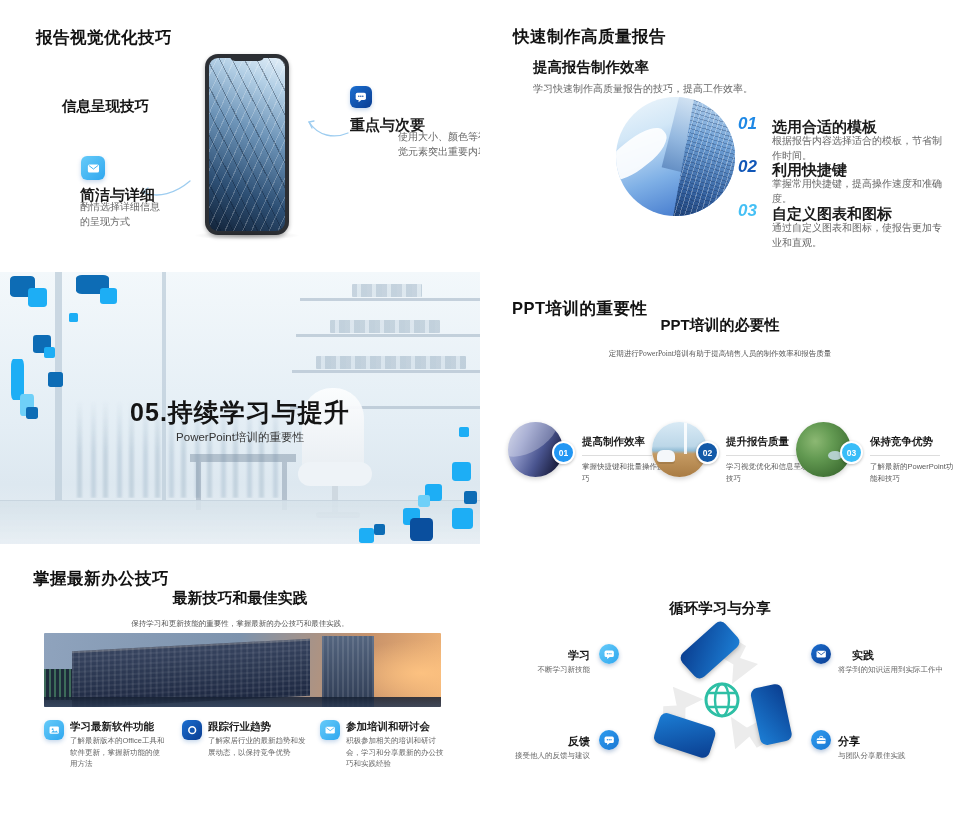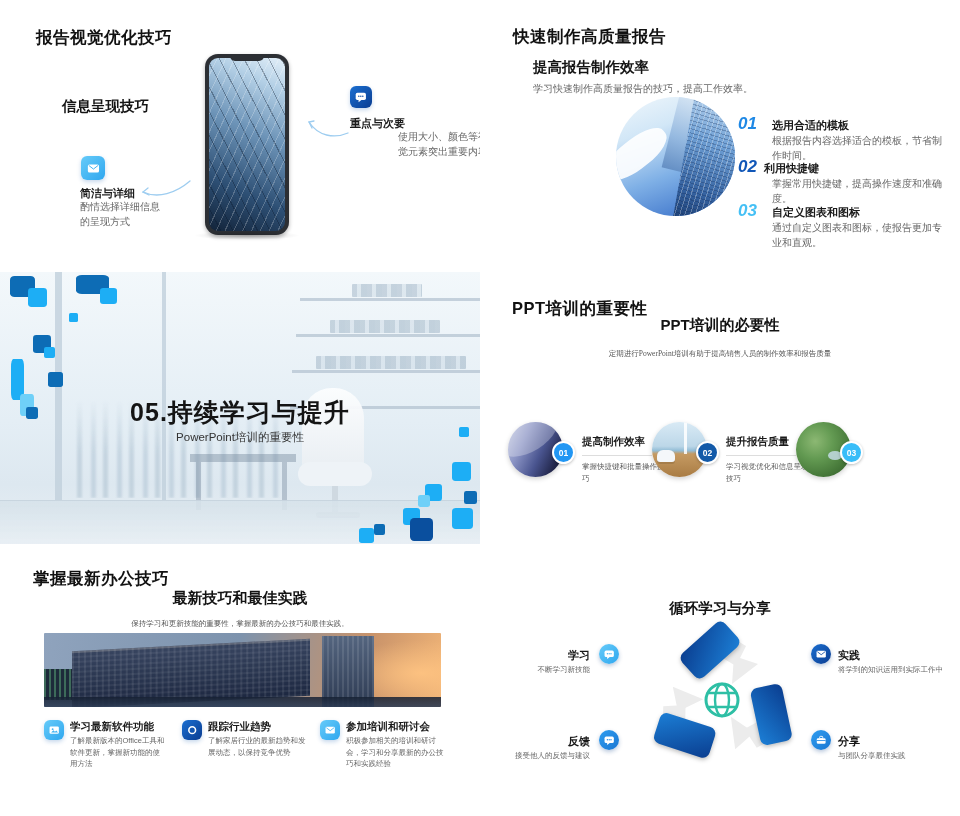--- a/index.html
+++ b/index.html
@@ -7,21 +7,21 @@
          font-family:"Liberation Sans","DejaVu Sans",sans-serif;color:#1a1a1a;}
   .slide{position:absolute;width:480px;height:272px;overflow:hidden;background:#fff;}
   #s1{left:0;top:0;} #s2{left:480px;top:0;}
   #s3{left:0;top:272px;} #s4{left:480px;top:272px;}
   #s5{left:0;top:544px;} #s6{left:480px;top:544px;}
 
   .abs{position:absolute;}
   .h-title{position:absolute;font-size:16.5px;font-weight:bold;letter-spacing:.5px;color:#111;}
   .sub-h{position:absolute;font-weight:bold;color:#151515;}
   .small{font-size:10px;color:#666;line-height:1.5;}
-  .it-title{font-size:11px;font-weight:bold;color:#1a1a1a;}
+  .it-title{font-size:15px;font-weight:bold;color:#1a1a1a;}
 
   
   .ic{position:absolute;display:flex;align-items:center;justify-content:center;}
   .ic svg{width:62%;height:62%;}
   .sq{border-radius:6px;box-shadow:0 2px 4px rgba(30,100,180,.25);}
   .rnd{border-radius:50%;box-shadow:0 2px 4px rgba(20,70,140,.3);}
   .bg-sky{background:linear-gradient(135deg,#66cbf9,#2fa7ef);color:#41b4f3;}
   .bg-navy{background:linear-gradient(135deg,#1b6fd1,#0b3d91);color:#0f4da6;}
   .bg-blue{background:linear-gradient(135deg,#2f9df0,#1976d2);color:#1e88e5;}
 
@@ -214,21 +214,21 @@
       <div class="tower2"></div>
         <div class="tower1"></div>
         <div class="slash"></div>
     </div>
 
     <div class="num n1" style="top:114px;">01</div>
     <div class="abs it-title" style="left:292px;top:118px;">选用合适的模板</div>
     <div class="abs small" style="left:292px;top:133px;width:175px;">根据报告内容选择适合的模板，节省制作时间。</div>
 
     <div class="num n2" style="top:157px;">02</div>
-    <div class="abs it-title" style="left:284px;top:161px;">利用快捷键</div>
+    <div class="abs it-title" style="left:292px;top:161px;">利用快捷键</div>
     <div class="abs small" style="left:292px;top:176px;width:175px;">掌握常用快捷键，提高操作速度和准确度。</div>
 
     <div class="num n3" style="top:201px;">03</div>
     <div class="abs it-title" style="left:292px;top:205px;">自定义图表和图标</div>
     <div class="abs small" style="left:292px;top:220px;width:175px;">通过自定义图表和图标，使报告更加专业和直观。</div>
   </section>
 
   <section class="slide" id="s3">
     <div class="s3bg">
       <div class="mullion" style="left:55px;width:7px;"></div>
@@ -295,20 +295,25 @@
     <div class="pcir ph2" style="left:172px;"></div>
     <div class="badge b2" style="left:216px;">02</div>
     <div class="itxt" style="left:246px;top:163px;">
       <div class="tt">提升报告质量</div>
       <div class="dv"></div>
       <div class="dd">学习视觉优化和信息呈现技巧</div>
     </div>
 
     <div class="pcir ph3" style="left:316px;"></div>
     <div class="badge b3" style="left:360px;">03</div>
+    <div class="itxt" style="left:390px;top:163px;">
+      <div class="tt">保持竞争优势</div>
+      <div class="dv"></div>
+      <div class="dd">了解最新的PowerPoint功能和技巧</div>
+    </div>
   </section>
 
   <section class="slide" id="s5">
     <div class="h-title" style="left:33px;top:24px;">掌握最新办公技巧</div>
     <div class="center-h" style="top:45px;font-size:15px;">最新技巧和最佳实践</div>
     <div class="center-p" style="top:74px;width:280px;">保持学习和更新技能的重要性，掌握最新的办公技巧和最佳实践。</div>
 
     <div class="wphoto">
       <div class="glow"></div>
         <div class="bld-left"></div>
@@ -399,21 +404,21 @@
           <use href="#sym-chat"></use>
         </svg>
     </div>
     <div class="ldesc ralign" style="left:0;width:110px;top:206px;">接受他人的反馈与建议</div>
 
     <div class="ic rnd bg-navy" style="left:331px;top:100px;width:20px;height:20px;">
       <svg>
           <use href="#sym-mail"></use>
         </svg>
     </div>
-    <div class="lbl" style="left:358px;top:104px;">实践</div>
+    <div class="lbl" style="left:372px;top:104px;">实践</div>
     <div class="ldesc" style="left:358px;top:120px;width:105px;">将学到的知识运用到实际工作中</div>
 
     <div class="ic rnd bg-blue" style="left:331px;top:186px;width:20px;height:20px;">
       <svg>
           <use href="#sym-case"></use>
         </svg>
     </div>
     <div class="lbl" style="left:358px;top:190px;">分享</div>
     <div class="ldesc" style="left:358px;top:206px;width:105px;">与团队分享最佳实践</div>
   </section>

